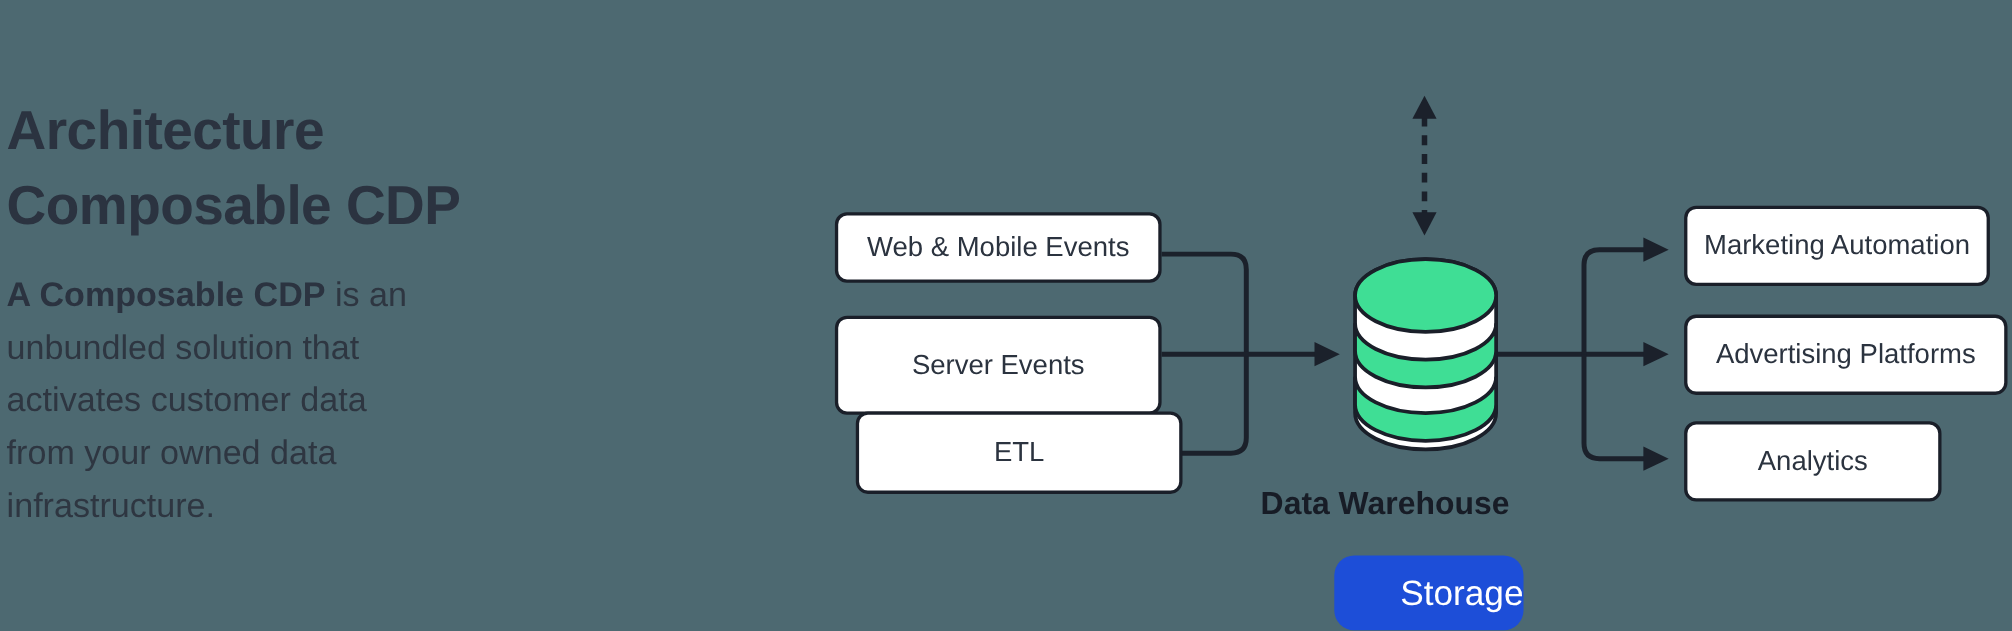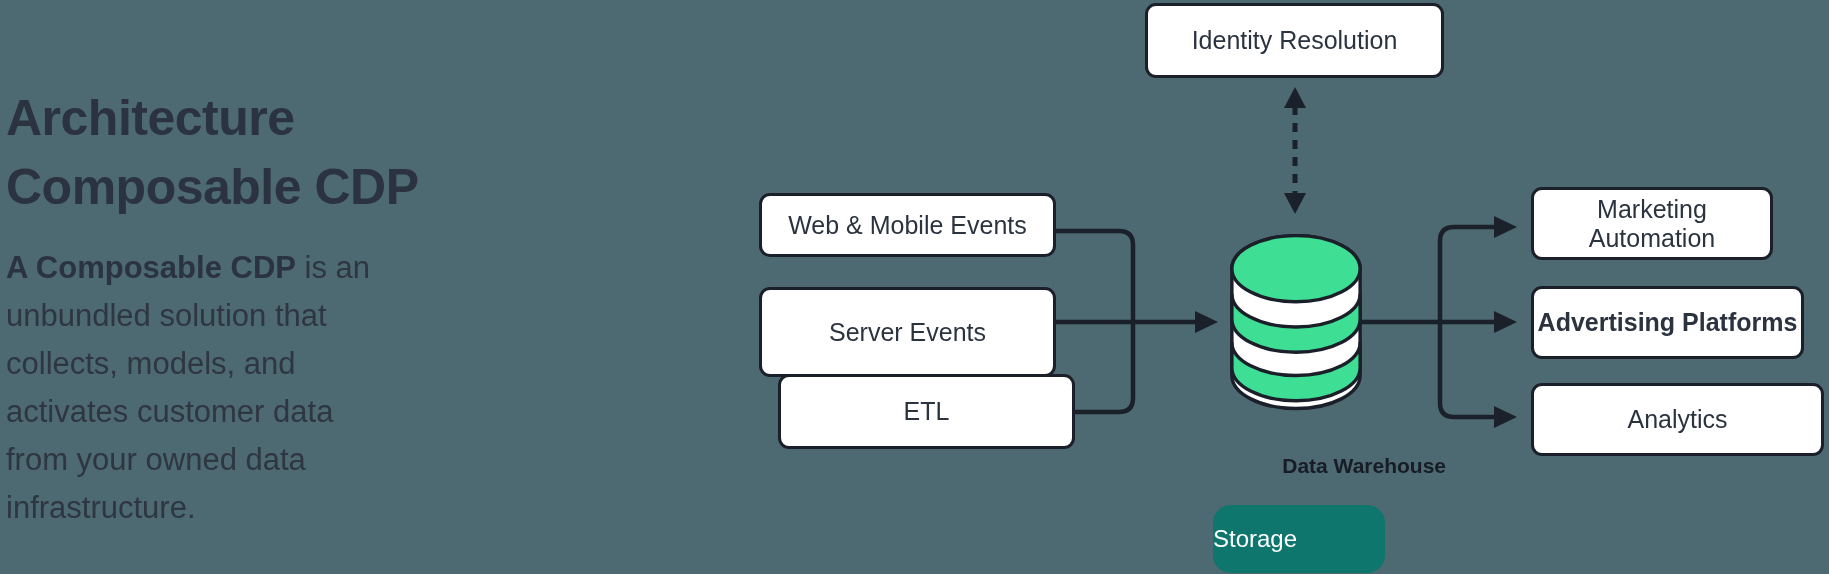--- a/index.html
+++ b/index.html
@@ -45,23 +45,23 @@
     justify-content:center;
     font-size:25px;
     color:#2B333F;
     box-sizing:border-box;
     text-align:center;
   }
   .identity-box{left:1145px; top:3px;   width:299px; height:75px;}
   .src-box-1  {left:759px;  top:193px;  width:297px; height:64px;}
   .src-box-2  {left:759px;  top:287px;  width:297px; height:90px;}
   .src-box-3  {left:759px;  top:374px;  width:297px; height:75px;margin-left:19px;}
-  .dst-box-1  {left:1531px; top:187px;  width:242px; height:73px;}
-  .dst-box-2  {left:1531px; top:286px;  width:273px; height:73px;font-weight:bold;}
-  .dst-box-3  {left:1531px; top:383px;  width:293px; height:73px;}
+  .dst-box-1  {left:1531px; top:187px;  width:278px; height:73px;}
+  .dst-box-2  {left:1531px; top:286px;  width:294px; height:73px;}
+  .dst-box-3  {left:1531px; top:383px;  width:234px; height:73px;}
 
   .connectors{
     position:absolute;
     left:0; top:0;
     width:1829px;
     height:574px;
     pointer-events:none;
   }
   .connectors path{
     fill:none;
@@ -74,55 +74,54 @@
   }
   .connectors polygon{fill:#1B212B;stroke:none;}
 
   .warehouse-icon{
     position:absolute;
     left:1228px; top:231px;
     width:136px; height:188px;
   }
   .warehouse-label{
     position:absolute;
-    left:1146px; top:454px;
+    left:1146px; top:442px;
     width:300px;
-    text-align:right;
-    font-size:21px;
+    text-align:left;
+    font-size:29px;
     font-weight:bold;
     color:#171C26;
   }
   .storage-pill{
     position:absolute;
     left:1213px; top:505px;
     width:172px; height:68px;
-    background:#0f766e;
+    background:#1d4ed8;
     border-radius:18px;
     display:flex;
     align-items:center;
-    justify-content:flex-start;
+    justify-content:flex-end;
     color:#FFFFFF;
-    font-size:24px;
+    font-size:32px;
     font-weight:500;
   }
 </style>
 </head>
 <body>
 
 <div class="canvas">
 
   <h1 class="title">
     <span class="title-line">Architecture</span>
     <span class="title-line">Composable CDP</span>
   </h1>
 
   <div class="description">
     <span class="desc-line"><b>A Composable CDP</b><span> is an</span></span>
     <span class="desc-line"><span>unbundled solution that</span></span>
-    <span class="desc-line"><span>collects, models, and</span></span>
     <span class="desc-line"><span>activates customer data</span></span>
     <span class="desc-line"><span>from your owned data</span></span>
     <span class="desc-line"><span>infrastructure.</span></span>
   </div>
 
   <svg class="connectors" viewBox="0 0 1829 574" xmlns="http://www.w3.org/2000/svg">
 
     <path d="M1056,231 L1119,231 Q1133,231 1133,245 L1133,322"></path>
 
     <path d="M1056,412 L1119,412 Q1133,412 1133,398 L1133,322"></path>
@@ -135,23 +134,20 @@
     <path d="M1440,322 L1440,241 Q1440,227 1454,227 L1496,227"></path>
     <polygon points="1517,227 1494,216 1494,238"></polygon>
     <path d="M1440,322 L1440,403 Q1440,417 1454,417 L1496,417"></path>
     <polygon points="1517,417 1494,406 1494,428"></polygon>
 
     <path class="dashed" d="M1295,106 L1295,197"></path>
     <polygon points="1295,87 1284,108 1306,108"></polygon>
     <polygon points="1295,214 1284,193 1306,193"></polygon>
   </svg>
 
-  <div class="node identity-box">
-    <span>Identity Resolution</span>
-  </div>
 
   <div class="node src-box-1">
     <span>Web &amp; Mobile Events</span>
   </div>
   <div class="node src-box-2">
     <span>Server Events</span>
   </div>
   <div class="node src-box-3">
     <span>ETL</span>
   </div>

